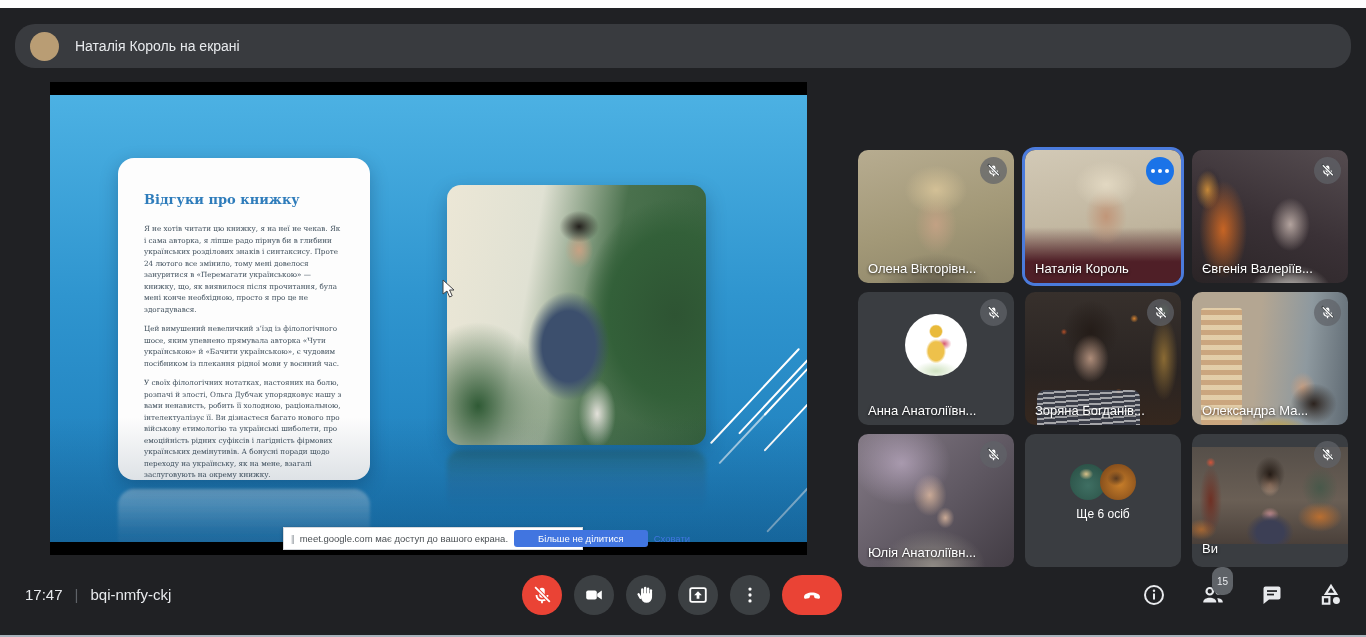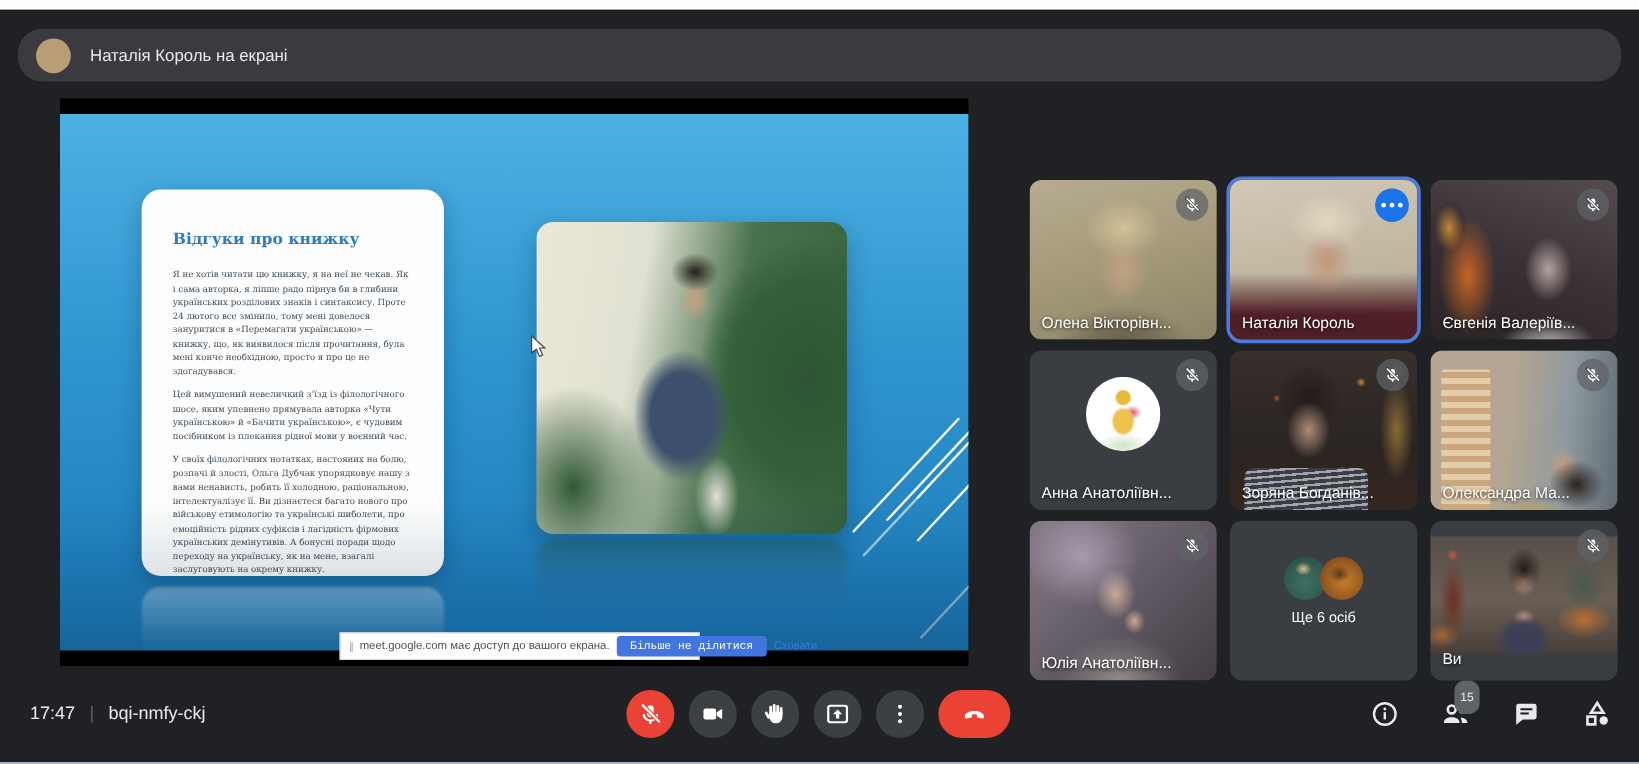--- a/index.html
+++ b/index.html
@@ -53,21 +53,21 @@
         filter:blur(2px);opacity:.55;}
   .ln{position:absolute;height:2px;background:#fff;border-radius:1px;transform:rotate(-47deg);}
   .cursor{position:absolute;left:392px;top:184px;}
 
   
   .notif{position:absolute;left:233px;top:445px;width:300px;height:23px;background:#fff;
         border:1px solid #d7dade;box-shadow:0 1px 3px rgba(0,0,0,.35);display:flex;align-items:center;
         gap:6px;padding:0 7px;box-sizing:border-box;font-size:9.5px;color:#4b5054;white-space:nowrap;}
   .notif .handle{color:#9aa0a6;font-size:9px;letter-spacing:-1px;cursor:grab;}
   .notif .stop-btn{background:#4175e0;color:#fff;border:none;border-radius:3px;height:17px;
-        padding:0 11px;font-size:9.5px;font-family:Liberation Mono, monospace;cursor:pointer;}
+        padding:0 24px;font-size:9.5px;font-family:Liberation Sans, sans-serif;cursor:pointer;}
   .notif .hide-link{color:#4175e0;cursor:pointer;}
 
   
   .tiles{position:absolute;left:858px;top:110px;display:grid;
          grid-template-columns:156px 156px 156px;grid-template-rows:133px 133px 133px;gap:9px 11px;margin-top:40px;}
   .tile{position:relative;border-radius:10px;overflow:hidden;background:#3a3d41;cursor:pointer;}
   .tile .name{position:absolute;left:10px;bottom:7px;font-size:13px;font-weight:500;color:#fff;
          text-shadow:0 1px 3px rgba(0,0,0,.8);}
   .tile.active{box-shadow:0 0 0 3px #4b7bdc;}
   .mic{position:absolute;top:7px;right:7px;width:27px;height:27px;border-radius:50%;

